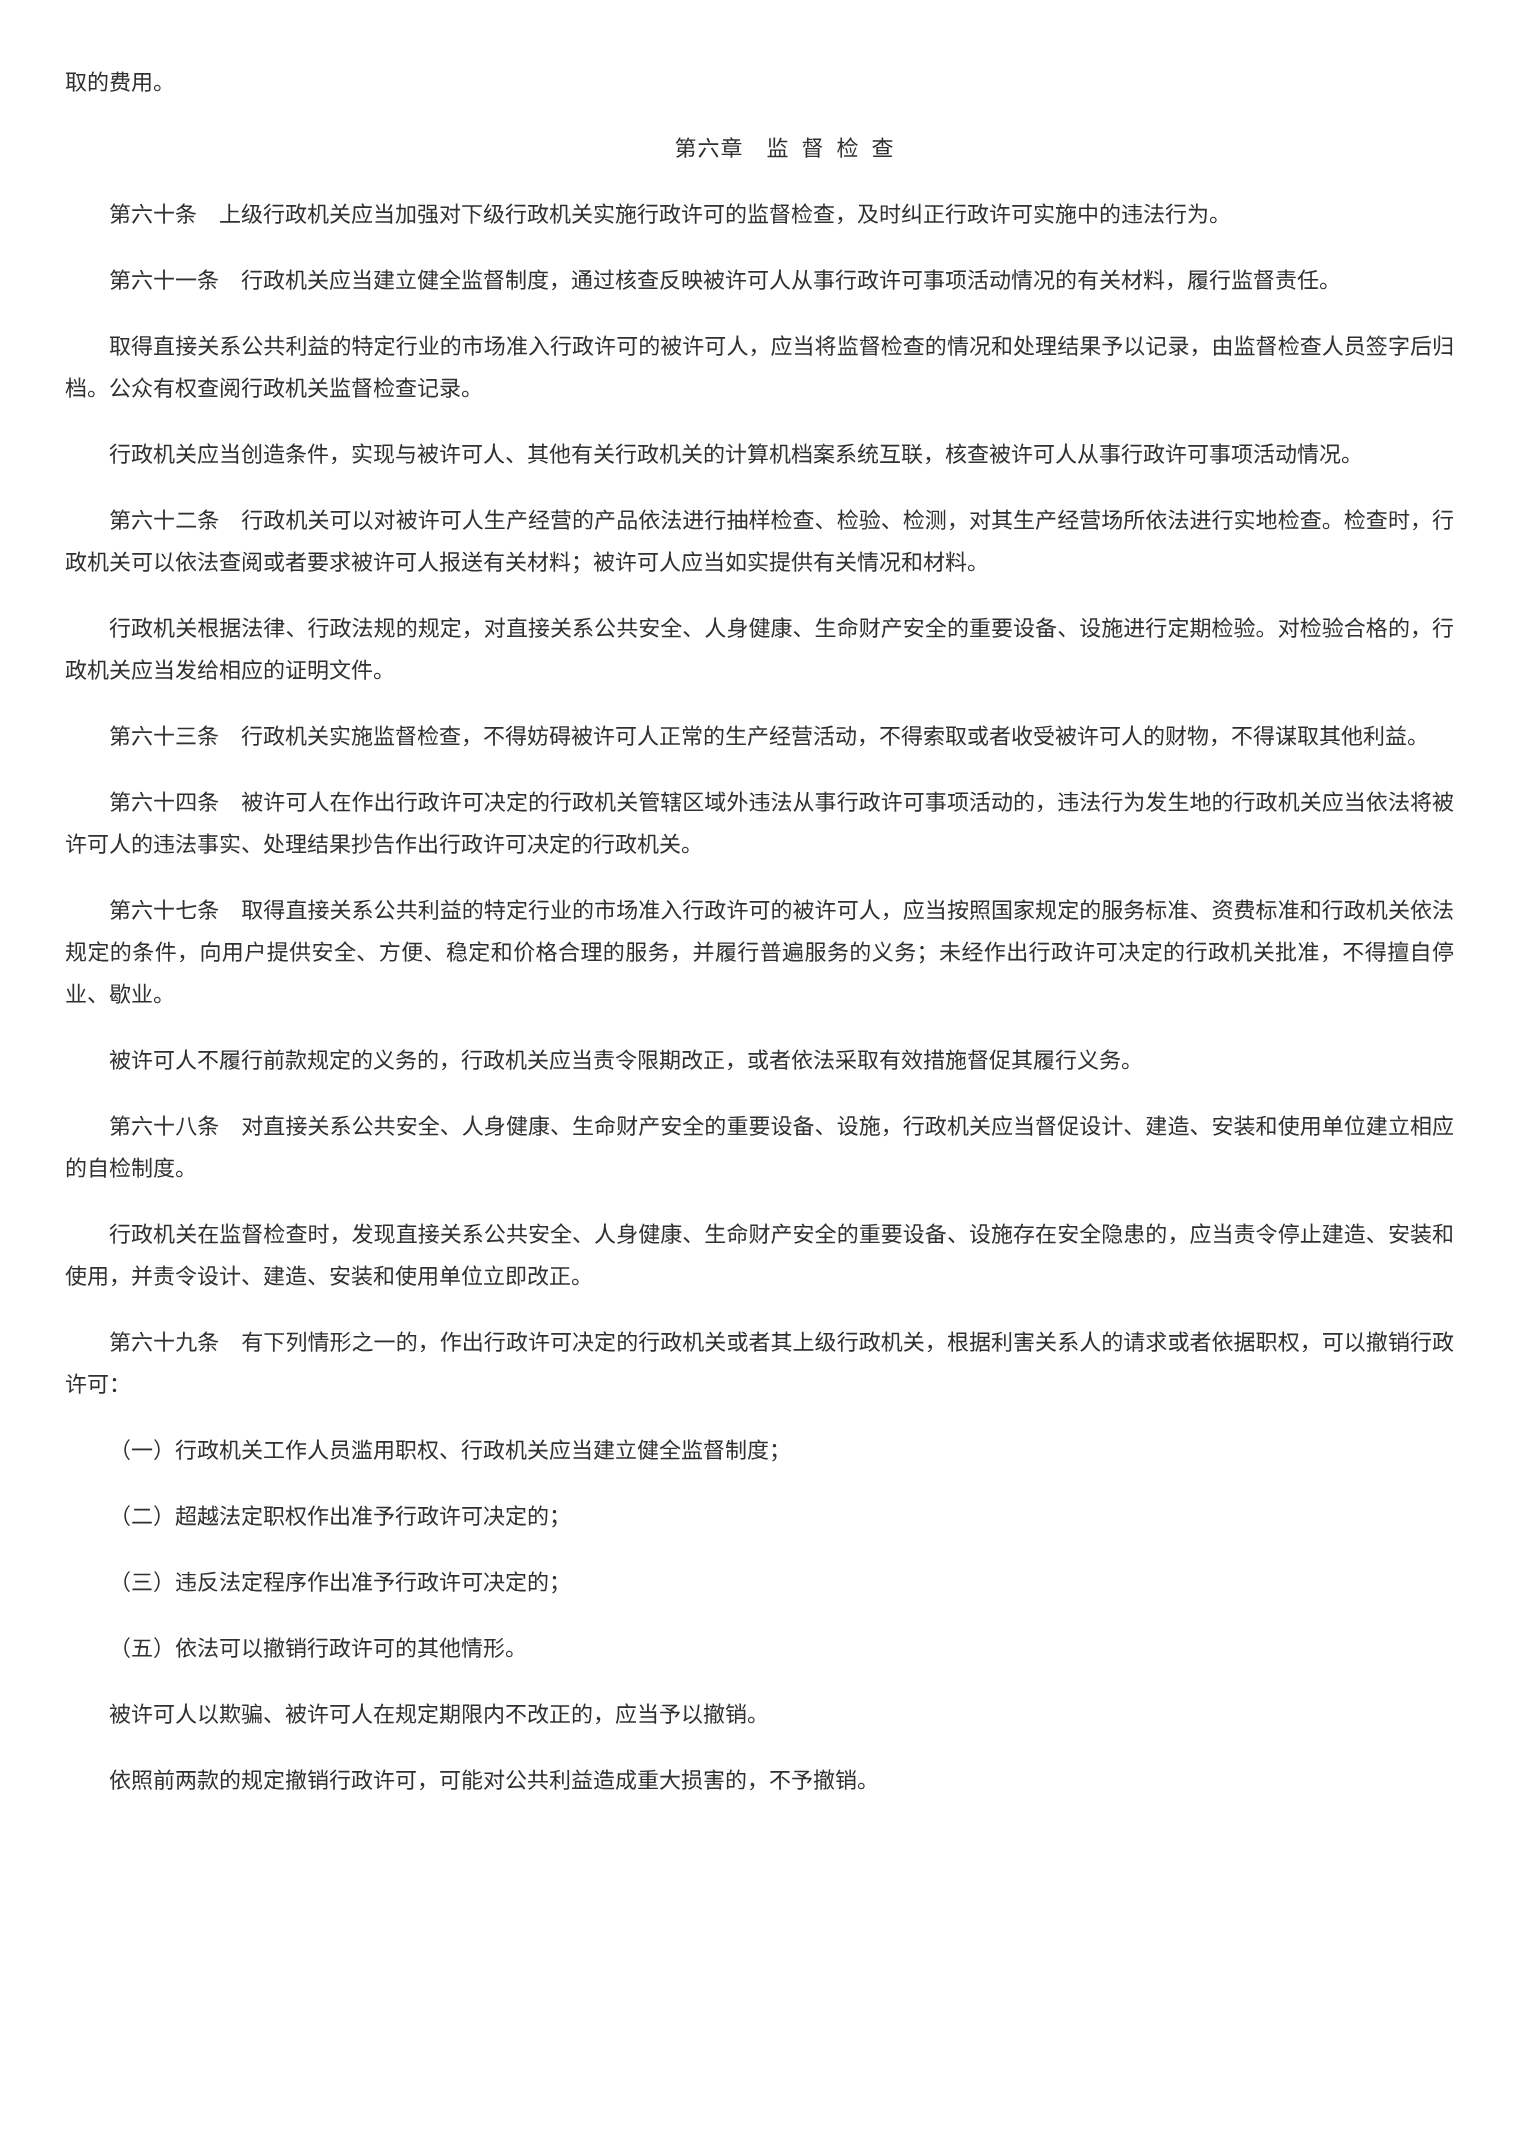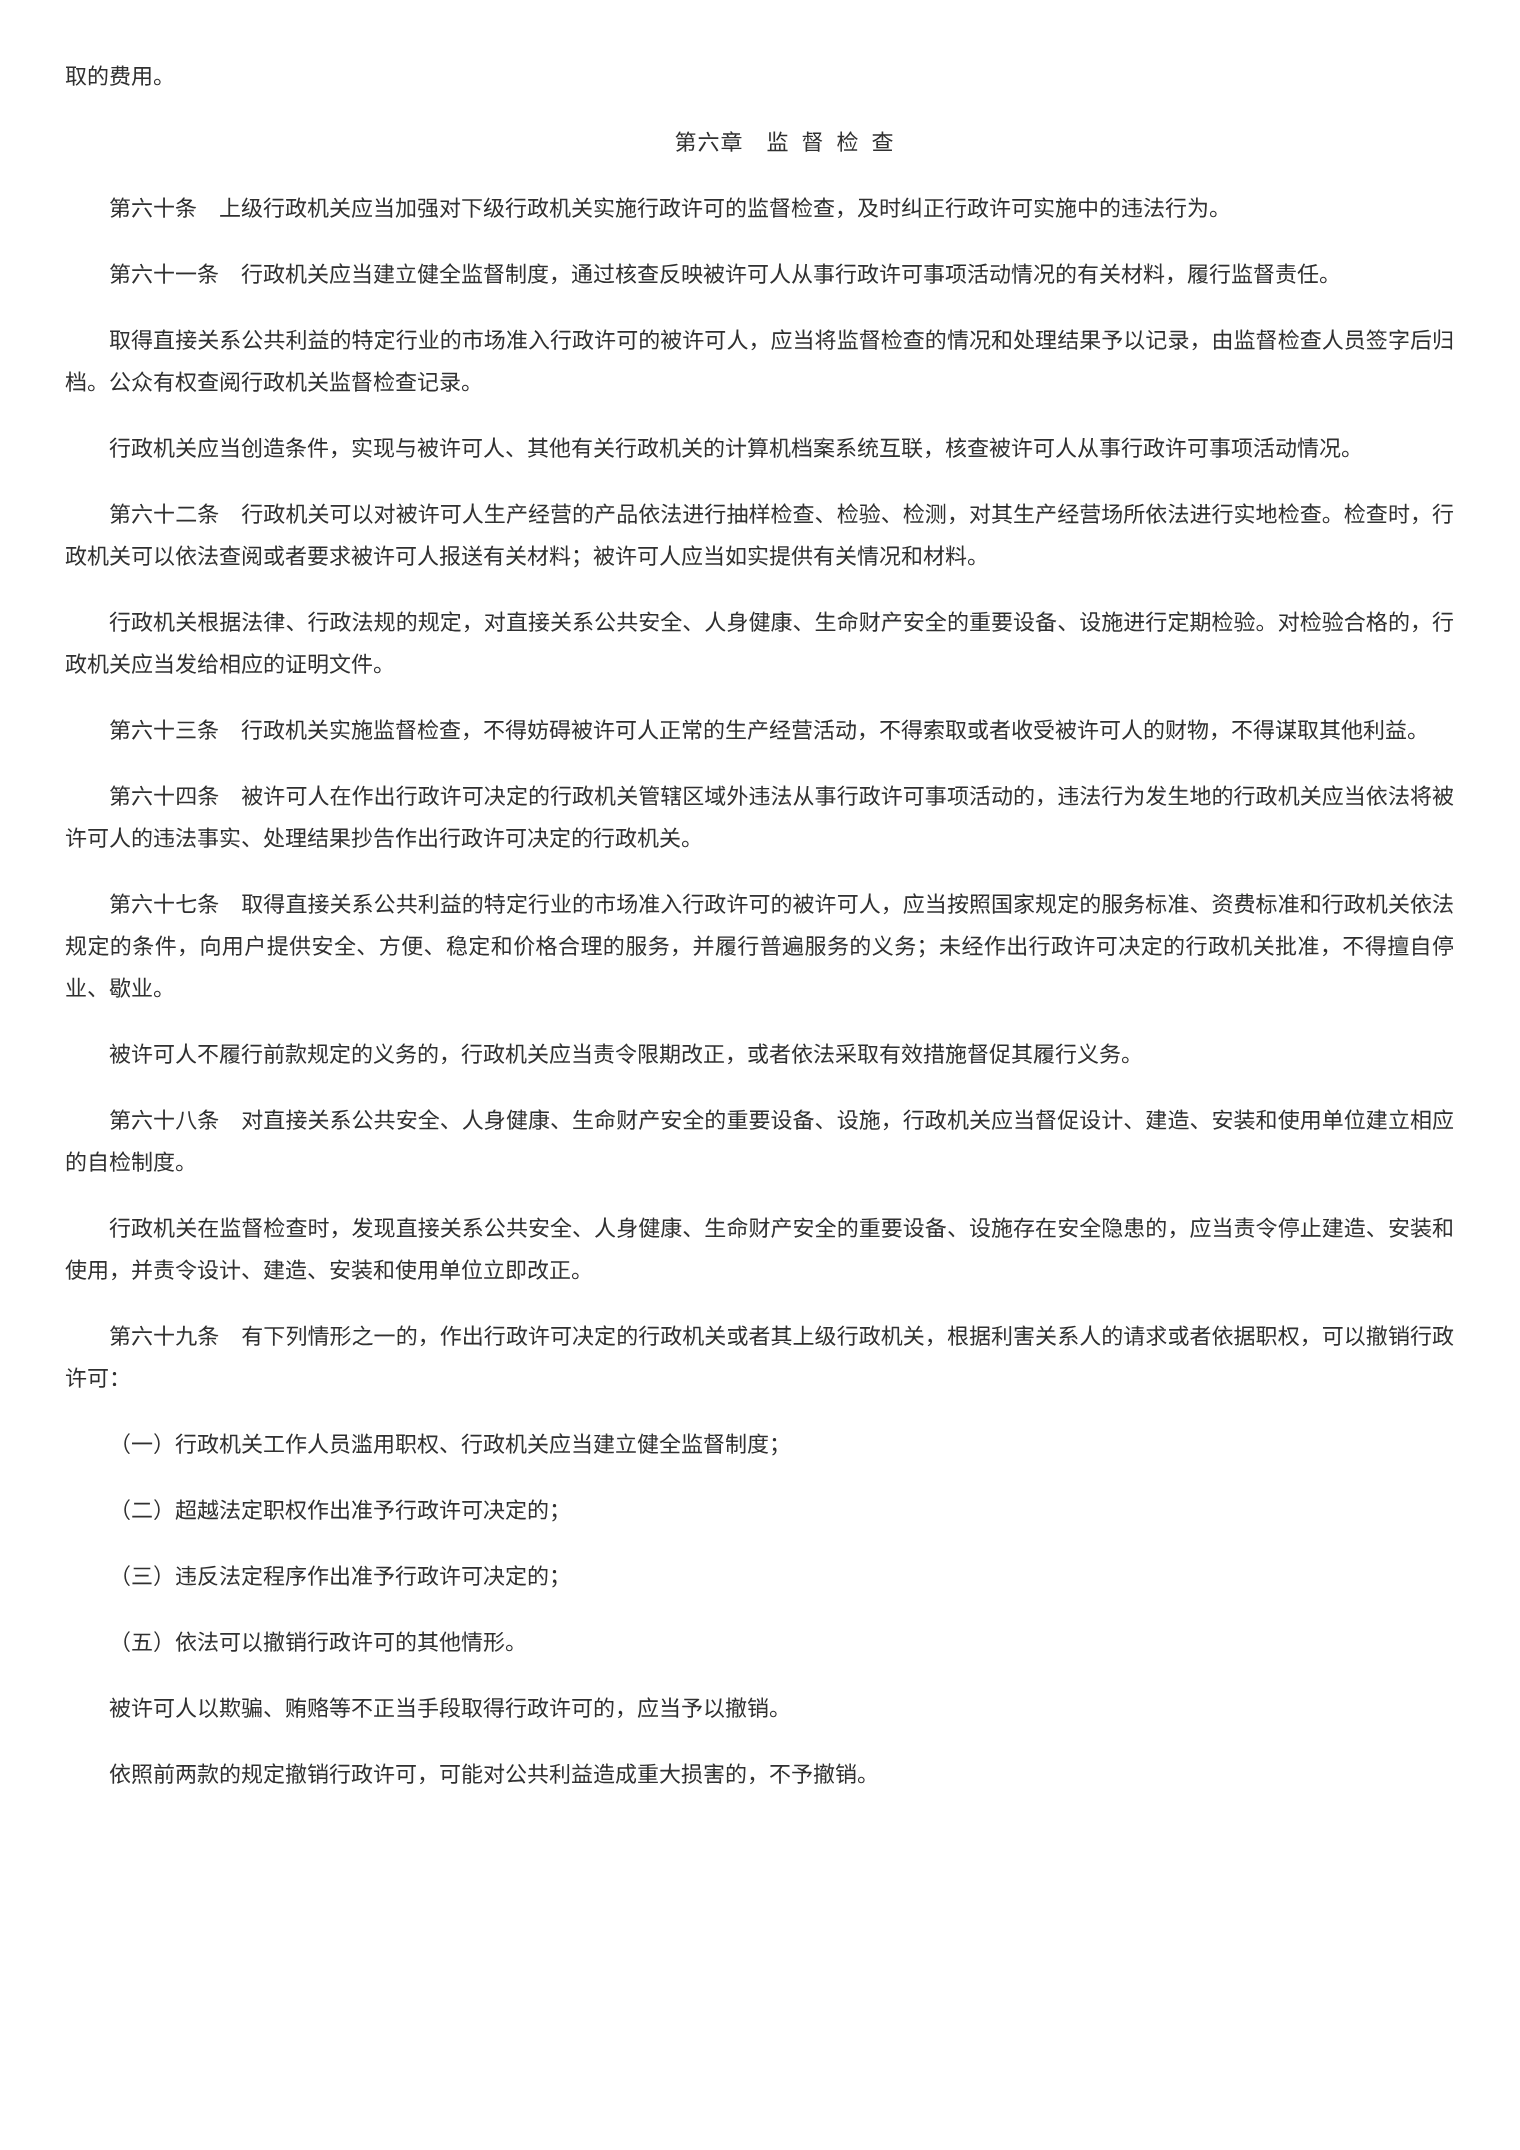--- a/index.html
+++ b/index.html
@@ -17,21 +17,21 @@
   .page {
     box-sizing: border-box;
     width: 1520px;
     min-height: 2150px;
     padding: 46px 66px 40px 65px;
     background: #ffffff;
     font-size: 22px;
     line-height: 42px;
   }
   .para, .chapter {
-    margin: 10px 0 24px 0;
+    margin: 16px 0 24px 0;
     padding: 0;
     font-weight: normal;
     font-size: 22px;
     line-height: 42px;
   }
   .para {
     text-align: justify;
     text-indent: 2em;
   }
   .para.no-indent {
@@ -60,15 +60,15 @@
   <p class="para">第六十四条　被许可人在作出行政许可决定的行政机关管辖区域外违法从事行政许可事项活动的，违法行为发生地的行政机关应当依法将被许可人的违法事实、处理结果抄告作出行政许可决定的行政机关。</p>
   <p class="para">第六十七条　取得直接关系公共利益的特定行业的市场准入行政许可的被许可人，应当按照国家规定的服务标准、资费标准和行政机关依法规定的条件，向用户提供安全、方便、稳定和价格合理的服务，并履行普遍服务的义务；未经作出行政许可决定的行政机关批准，不得擅自停业、歇业。</p>
   <p class="para">被许可人不履行前款规定的义务的，行政机关应当责令限期改正，或者依法采取有效措施督促其履行义务。</p>
   <p class="para">第六十八条　对直接关系公共安全、人身健康、生命财产安全的重要设备、设施，行政机关应当督促设计、建造、安装和使用单位建立相应的自检制度。</p>
   <p class="para">行政机关在监督检查时，发现直接关系公共安全、人身健康、生命财产安全的重要设备、设施存在安全隐患的，应当责令停止建造、安装和使用，并责令设计、建造、安装和使用单位立即改正。</p>
   <p class="para">第六十九条　有下列情形之一的，作出行政许可决定的行政机关或者其上级行政机关，根据利害关系人的请求或者依据职权，可以撤销行政许可：</p>
   <p class="para">（一）行政机关工作人员滥用职权、行政机关应当建立健全监督制度；</p>
   <p class="para">（二）超越法定职权作出准予行政许可决定的；</p>
   <p class="para">（三）违反法定程序作出准予行政许可决定的；</p>
   <p class="para">（五）依法可以撤销行政许可的其他情形。</p>
-  <p class="para">被许可人以欺骗、贿赂等不正当手段取得行政许可的，应当予以撤销。</p>
+  <p class="para">被许可人以欺骗、被许可人在规定期限内不改正的，应当予以撤销。</p>
   <p class="para">依照前两款的规定撤销行政许可，可能对公共利益造成重大损害的，不予撤销。</p>
 </div>
 
 </body></html>

